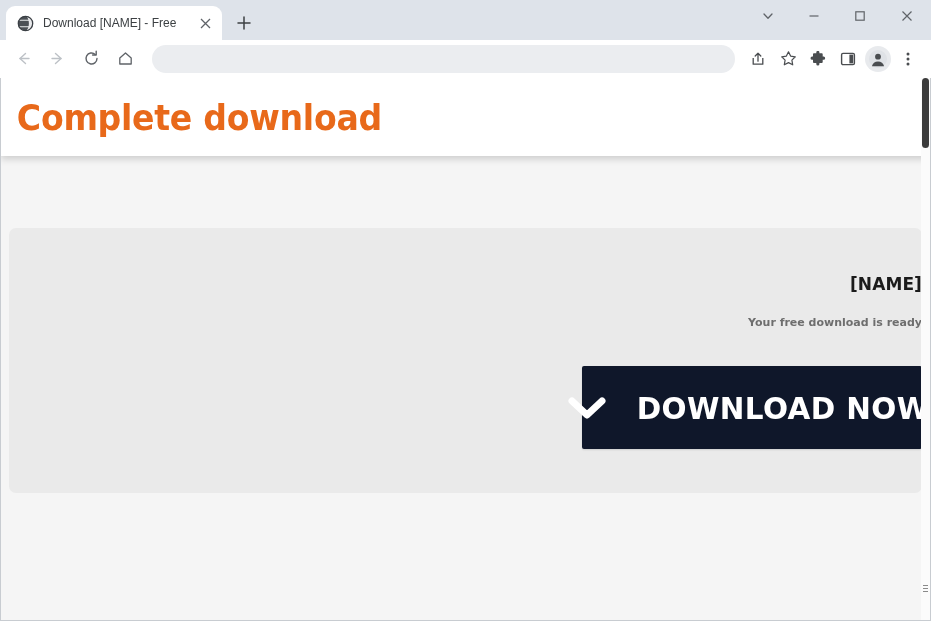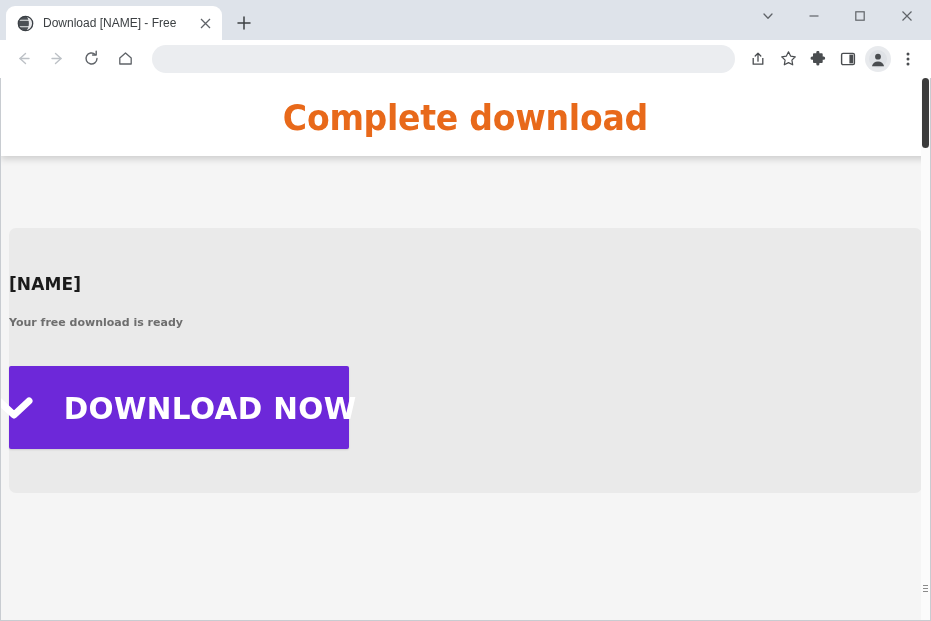--- a/index.html
+++ b/index.html
@@ -170,21 +170,21 @@
     border-left: 1px solid #c8ccd1;
     border-bottom: 1px solid #c8ccd1;
     border-right: 1px solid #c8ccd1;
   }
 
   .page-header {
     background: #ffffff;
     height: 78px;
     display: flex;
     align-items: center;
-    justify-content: center;
+    justify-content: flex-start;
     box-shadow: 0 3px 7px rgba(0,0,0,0.17);
     position: relative;
     z-index: 2;
   }
 
   .page-title {
     font-family: "DejaVu Sans", sans-serif;
     font-size: 36px;
     font-weight: bold;
     color: #e8691a;
@@ -202,21 +202,21 @@
   .download-card {
     position: absolute;
     left: 8px;
     right: 8px;
     top: 72px;
     height: 265px;
     background: #eaeaea;
     border-radius: 7px;
     display: flex;
     flex-direction: column;
-    align-items: flex-start;
+    align-items: flex-end;
     padding-top: 46px;
   }
 
   .file-name {
     font-family: "DejaVu Sans", sans-serif;
     font-size: 17px;
     font-weight: bold;
     color: #1b1b1b;
     letter-spacing: 0.1px;
   }
@@ -226,21 +226,21 @@
     font-family: "DejaVu Sans", sans-serif;
     font-size: 11px;
     font-weight: bold;
     color: #6e6e6e;
   }
 
   .download-button {
     margin-top: 37px;
     width: 340px;
     height: 83px;
-    background: #6d28d9;
+    background: #0f172a;
     border: none;
     border-radius: 2px;
     display: flex;
     align-items: center;
     justify-content: center;
     gap: 22px;
     cursor: pointer;
     box-shadow: 0 1px 2px rgba(0,0,0,0.12);
   }
 

